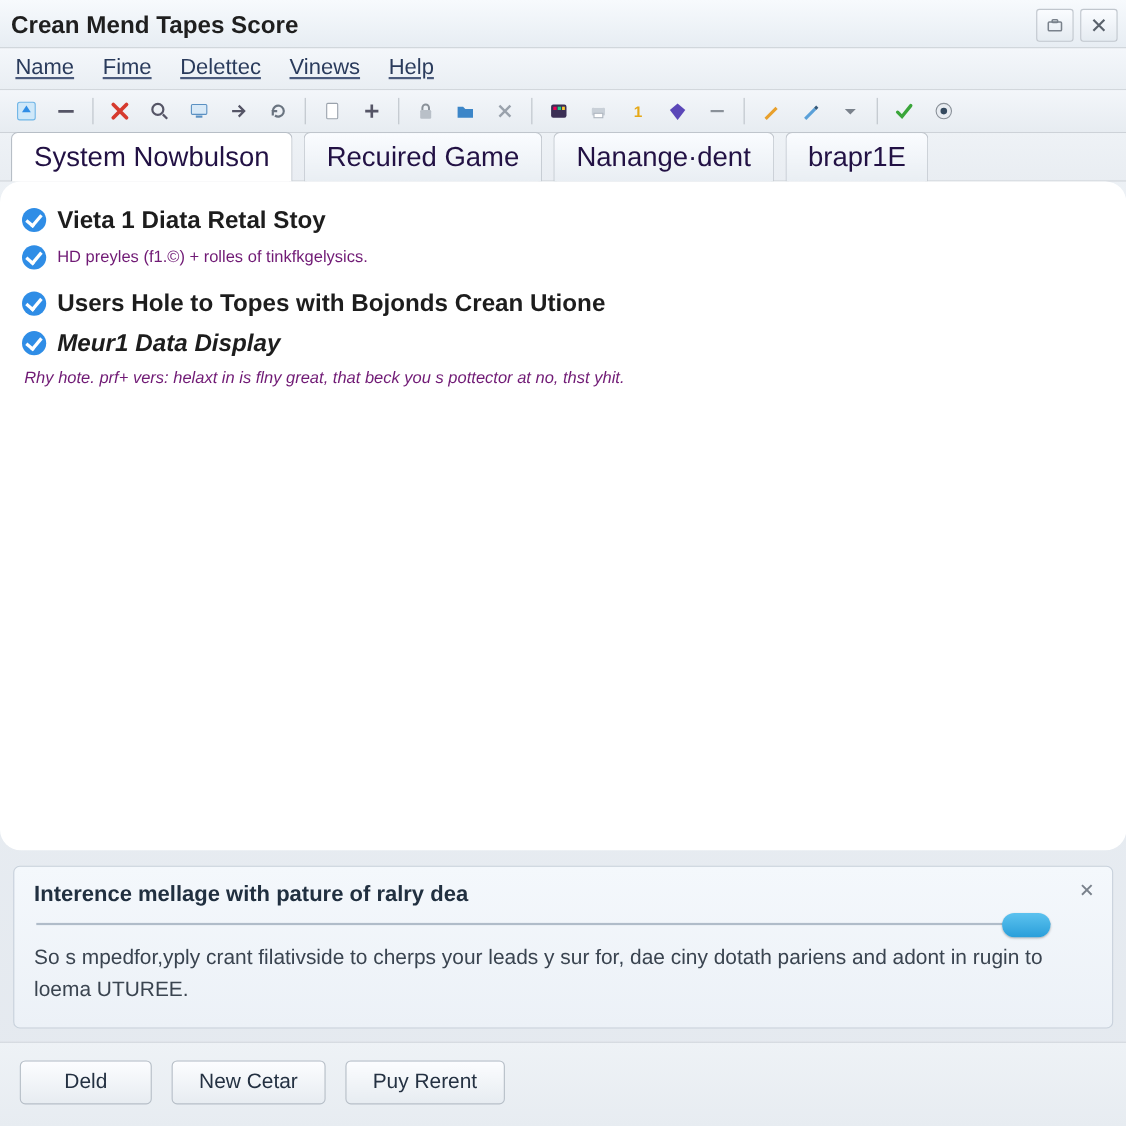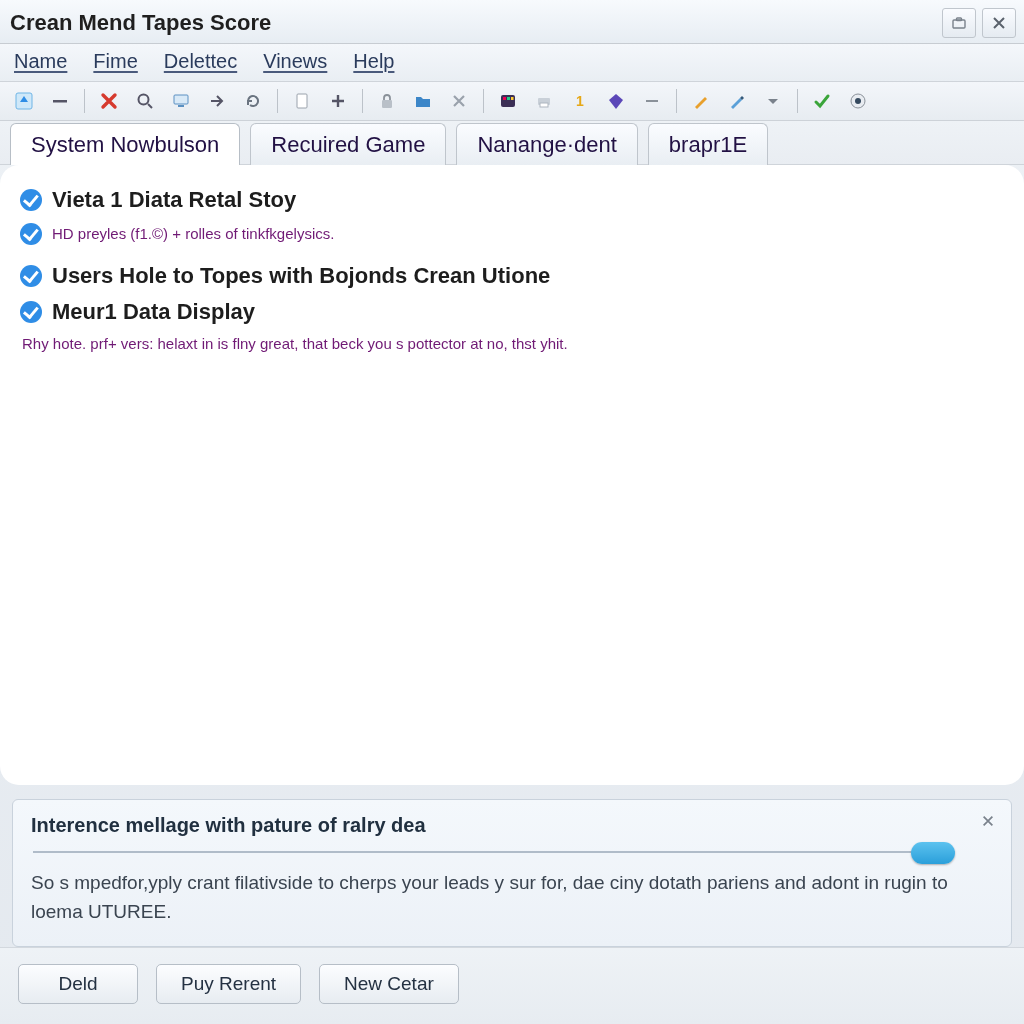--- a/index.html
+++ b/index.html
@@ -88,21 +88,21 @@
   background: linear-gradient(#eef2f6,#e9edf2);
   border-bottom: 1px solid #cfd4da;
   height: 44px;
 }
 .tab {
   padding: 8px 20px 7px 20px;
   border: 1px solid #bfc5cc;
   border-bottom: none;
   border-radius: 6px 6px 0 0;
   background: linear-gradient(#fafcff,#e9eef3);
-  font-size: 22px;
+  font-size: 25px;
   color: #214;
   cursor: pointer;
   position: relative;
   top: 1px;
 }
 .tab.active {
   background: #ffffff;
   border-color: #b7bec6;
   font-weight: 500;
   box-shadow: 0 -1px 0 rgba(255,255,255,.9) inset;
@@ -160,20 +160,21 @@
   cursor:pointer;
 }
 .notice .nbody { font-size:19px; color:#3a4450; line-height:1.5; }
 
 
 .footer {
   display:flex; gap:18px;
   padding: 16px 18px 20px 18px;
   background: linear-gradient(#eef2f6,#e7ecf1);
   border-top: 1px solid #d3d8de;
+  margin-top: 12px;
 }
 .btn {
   min-width: 120px;
   padding: 8px 24px;
   border: 1px solid #b6bec7;
   border-radius: 5px;
   background: linear-gradient(#fcfdff,#e7ecf1);
   font-size: 19px;
   color:#243142;
   cursor:pointer;
@@ -365,21 +366,21 @@
     </div>
   </div>
 
   <div class="section" style="margin-top:18px;">
     <div class="item-row">
       <span class="check"></span>
       <span class="head1">Users Hole to Topes with Bojonds Crean Utione</span>
     </div>
   </div>
 
-  <div class="section" style="margin-top:6px;">
+  <div class="section" style="margin-top:6px;font-style:italic;">
     <div class="item-row">
       <span class="check"></span>
       <span class="head1">Meur1 Data Display</span>
     </div>
     <p class="body1 indent">Rhy hote. prf+ vers: helaxt in is flny great, that beck you s pottector at no, thst yhit.</p>
   </div>
 </div>
 
 <div class="notice">
   <div class="nclose">
@@ -389,16 +390,16 @@
   </div>
   <div class="ntitle">Interence mellage with pature of ralry dea</div>
   <div class="slider-track">
     <div class="slider-thumb"></div>
   </div>
   <div class="nbody">So s mpedfor,yply crant filativside to cherps your leads y sur for, dae ciny dotath pariens and adont in rugin to loema UTUREE.</div>
 </div>
 
 <div class="footer">
   <div class="btn">Deld</div>
+  <div class="btn">New Cetar</div>
   <div class="btn">Puy Rerent</div>
-  <div class="btn">New Cetar</div>
   <div class="spacer"></div>
 </div>
 
 </body></html>

